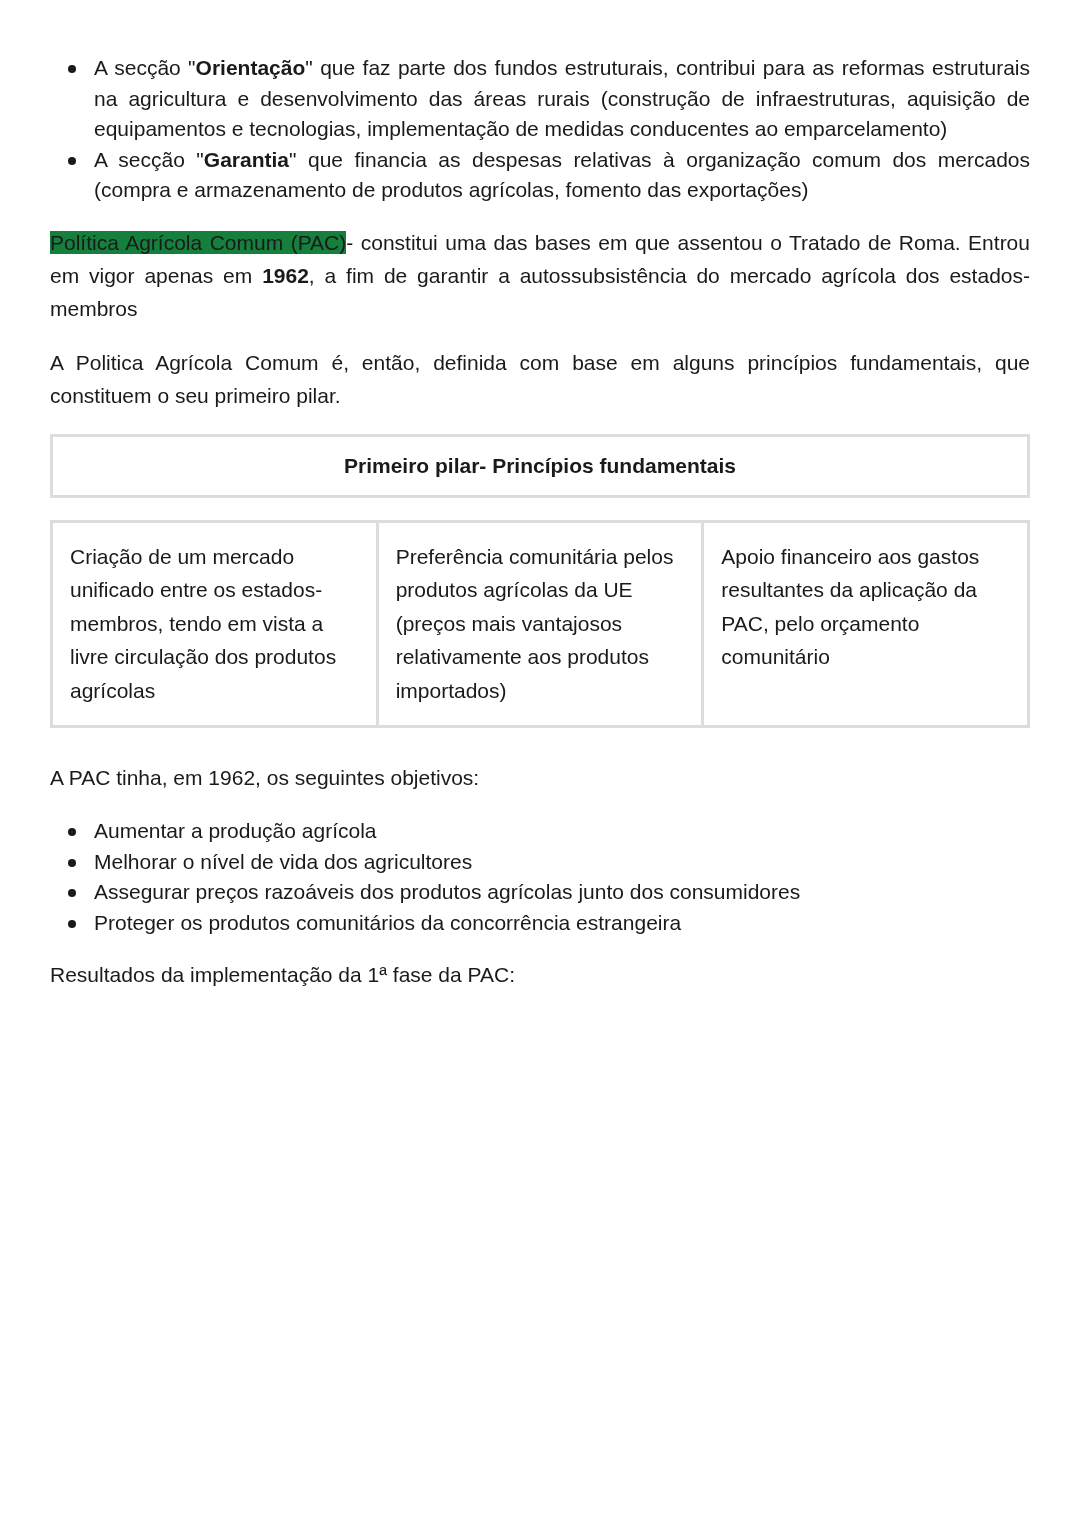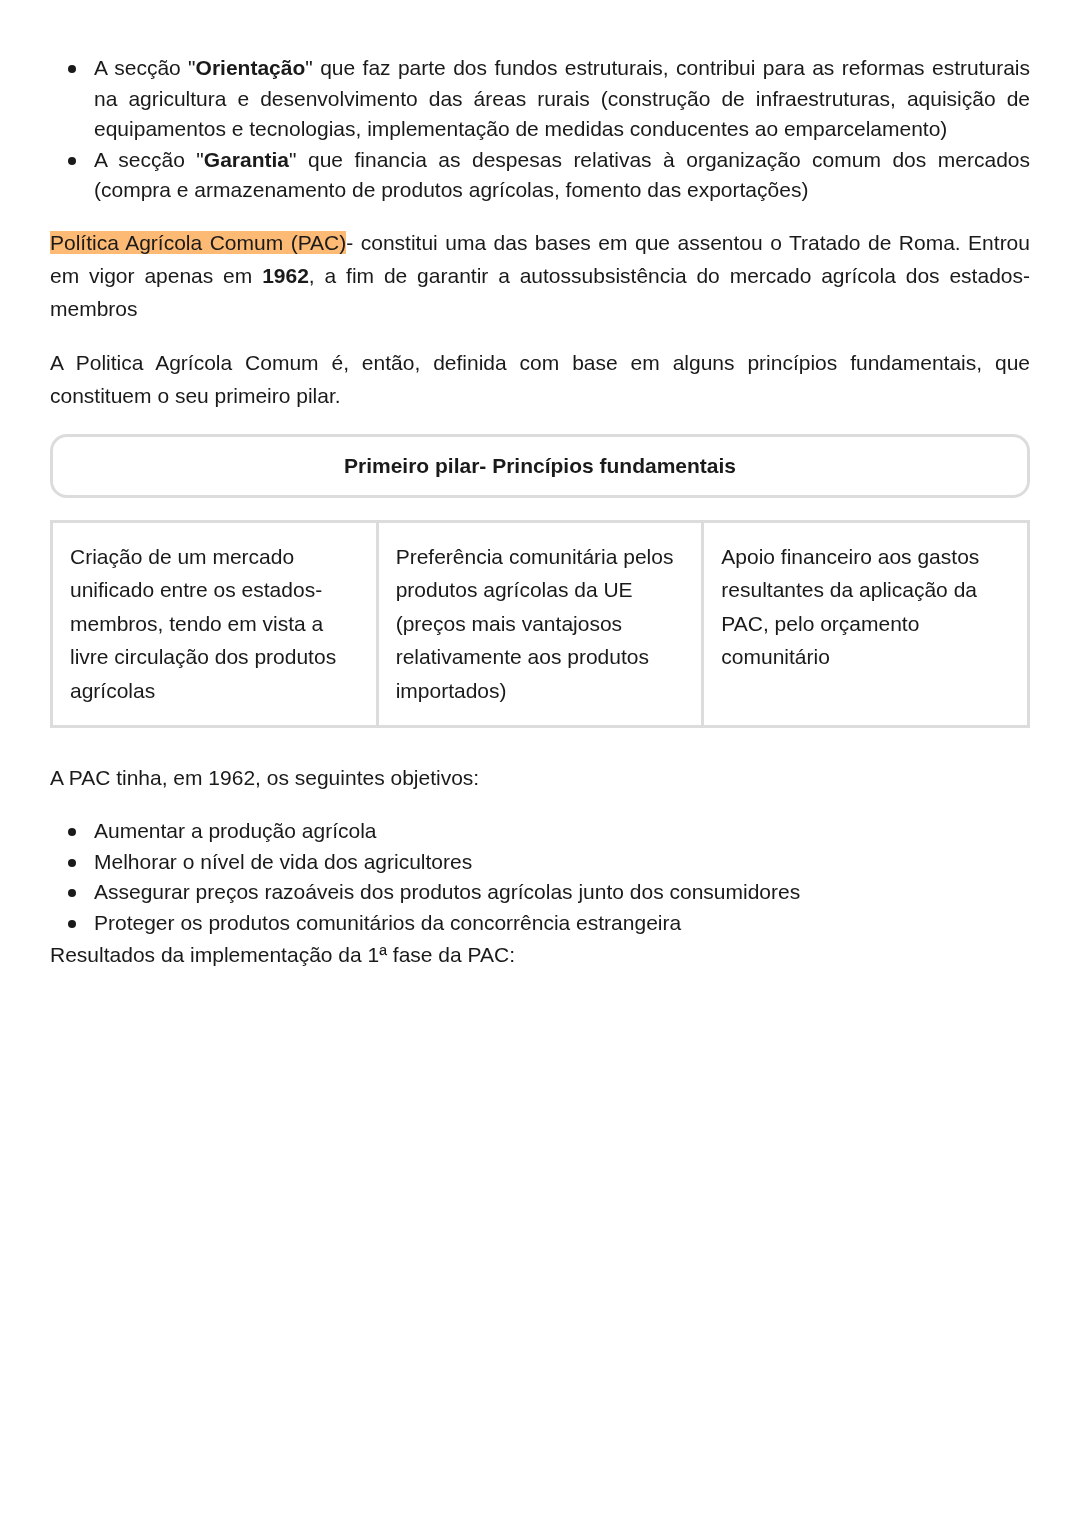--- a/index.html
+++ b/index.html
@@ -9,21 +9,21 @@
     color: #1a1a1a; font-size: 21px;
   }
   .page { position: absolute; left: 50px; top: 50px; width: 980px; }
   ul.bullets { margin: 0; padding: 0 0 0 44px; list-style: none; }
   ul.bullets li { position: relative; line-height: 30.5px; text-align: justify; }
   ul.bullets li::before {
     content: ""; position: absolute; left: -26px; top: 12px;
     width: 8px; height: 8px; border-radius: 50%; background: #1a1a1a;
   }
   p { margin: 0; line-height: 33px; text-align: justify; }
-  .hl { background: #fdba74; }
+  .hl { background: #15803d; }
   b { font-weight: bold; }
   .box-title {
     border: 3px solid #dcdcdc; height: 64px; display: flex; align-items: center;
     justify-content: center; font-weight: bold; font-size: 21px; box-sizing: border-box;
   }
   table.pillars {
     border-collapse: collapse; width: 980px; table-layout: fixed;
     border: 1px solid #a3a3a3;
   }
   table.pillars td {
@@ -41,21 +41,21 @@
     <li><span>A secção "</span><b>Garantia</b><span>" que financia as despesas relativas à organização comum dos mercados (compra e armazenamento de produtos agrícolas, fomento das exportações)</span></li>
   </ul>
 
   <p style="margin-top:20px;">
     <span class="hl">Política Agrícola Comum (PAC)</span><span>- constitui uma das bases em que assentou o Tratado de Roma. Entrou em vigor apenas em </span><b>1962</b><span>, a fim de garantir a autossubsistência do mercado agrícola dos estados-membros</span>
   </p>
 
 
   <p style="margin-top:21px;">A Politica Agrícola Comum é, então, definida com base em alguns princípios fundamentais, que constituem o seu primeiro pilar.</p>
 
-  <div class="box-title" style="margin-top:22px;border-radius:17px;">
+  <div class="box-title" style="margin-top:22px;">
     <span>Primeiro pilar- Princípios fundamentais</span>
   </div>
 
   <table class="pillars" style="margin-top:22px;">
     <tbody>
         <tr>
       <td>Criação de um mercado unificado entre os estados-membros, tendo em vista a livre circulação dos produtos agrícolas</td>
       <td>Preferência comunitária pelos produtos agrícolas da UE (preços mais vantajosos relativamente aos produtos importados)</td>
       <td>Apoio financeiro aos gastos resultantes da aplicação da PAC, pelo orçamento comunitário</td>
     </tr>
@@ -64,15 +64,15 @@
 
   <p style="margin-top:33px;">A PAC tinha, em 1962, os seguintes objetivos:</p>
 
   <ul class="bullets" style="margin-top:22px;">
     <li>Aumentar a produção agrícola</li>
     <li>Melhorar o nível de vida dos agricultores</li>
     <li>Assegurar preços razoáveis dos produtos agrícolas junto dos consumidores</li>
     <li>Proteger os produtos comunitários da concorrência estrangeira</li>
   </ul>
 
-  <p style="">Resultados da implementação da 1ª fase da PAC:</p>
+  <p style="margin-top:20px;">Resultados da implementação da 1ª fase da PAC:</p>
 
 </div>
 
 </body></html>

